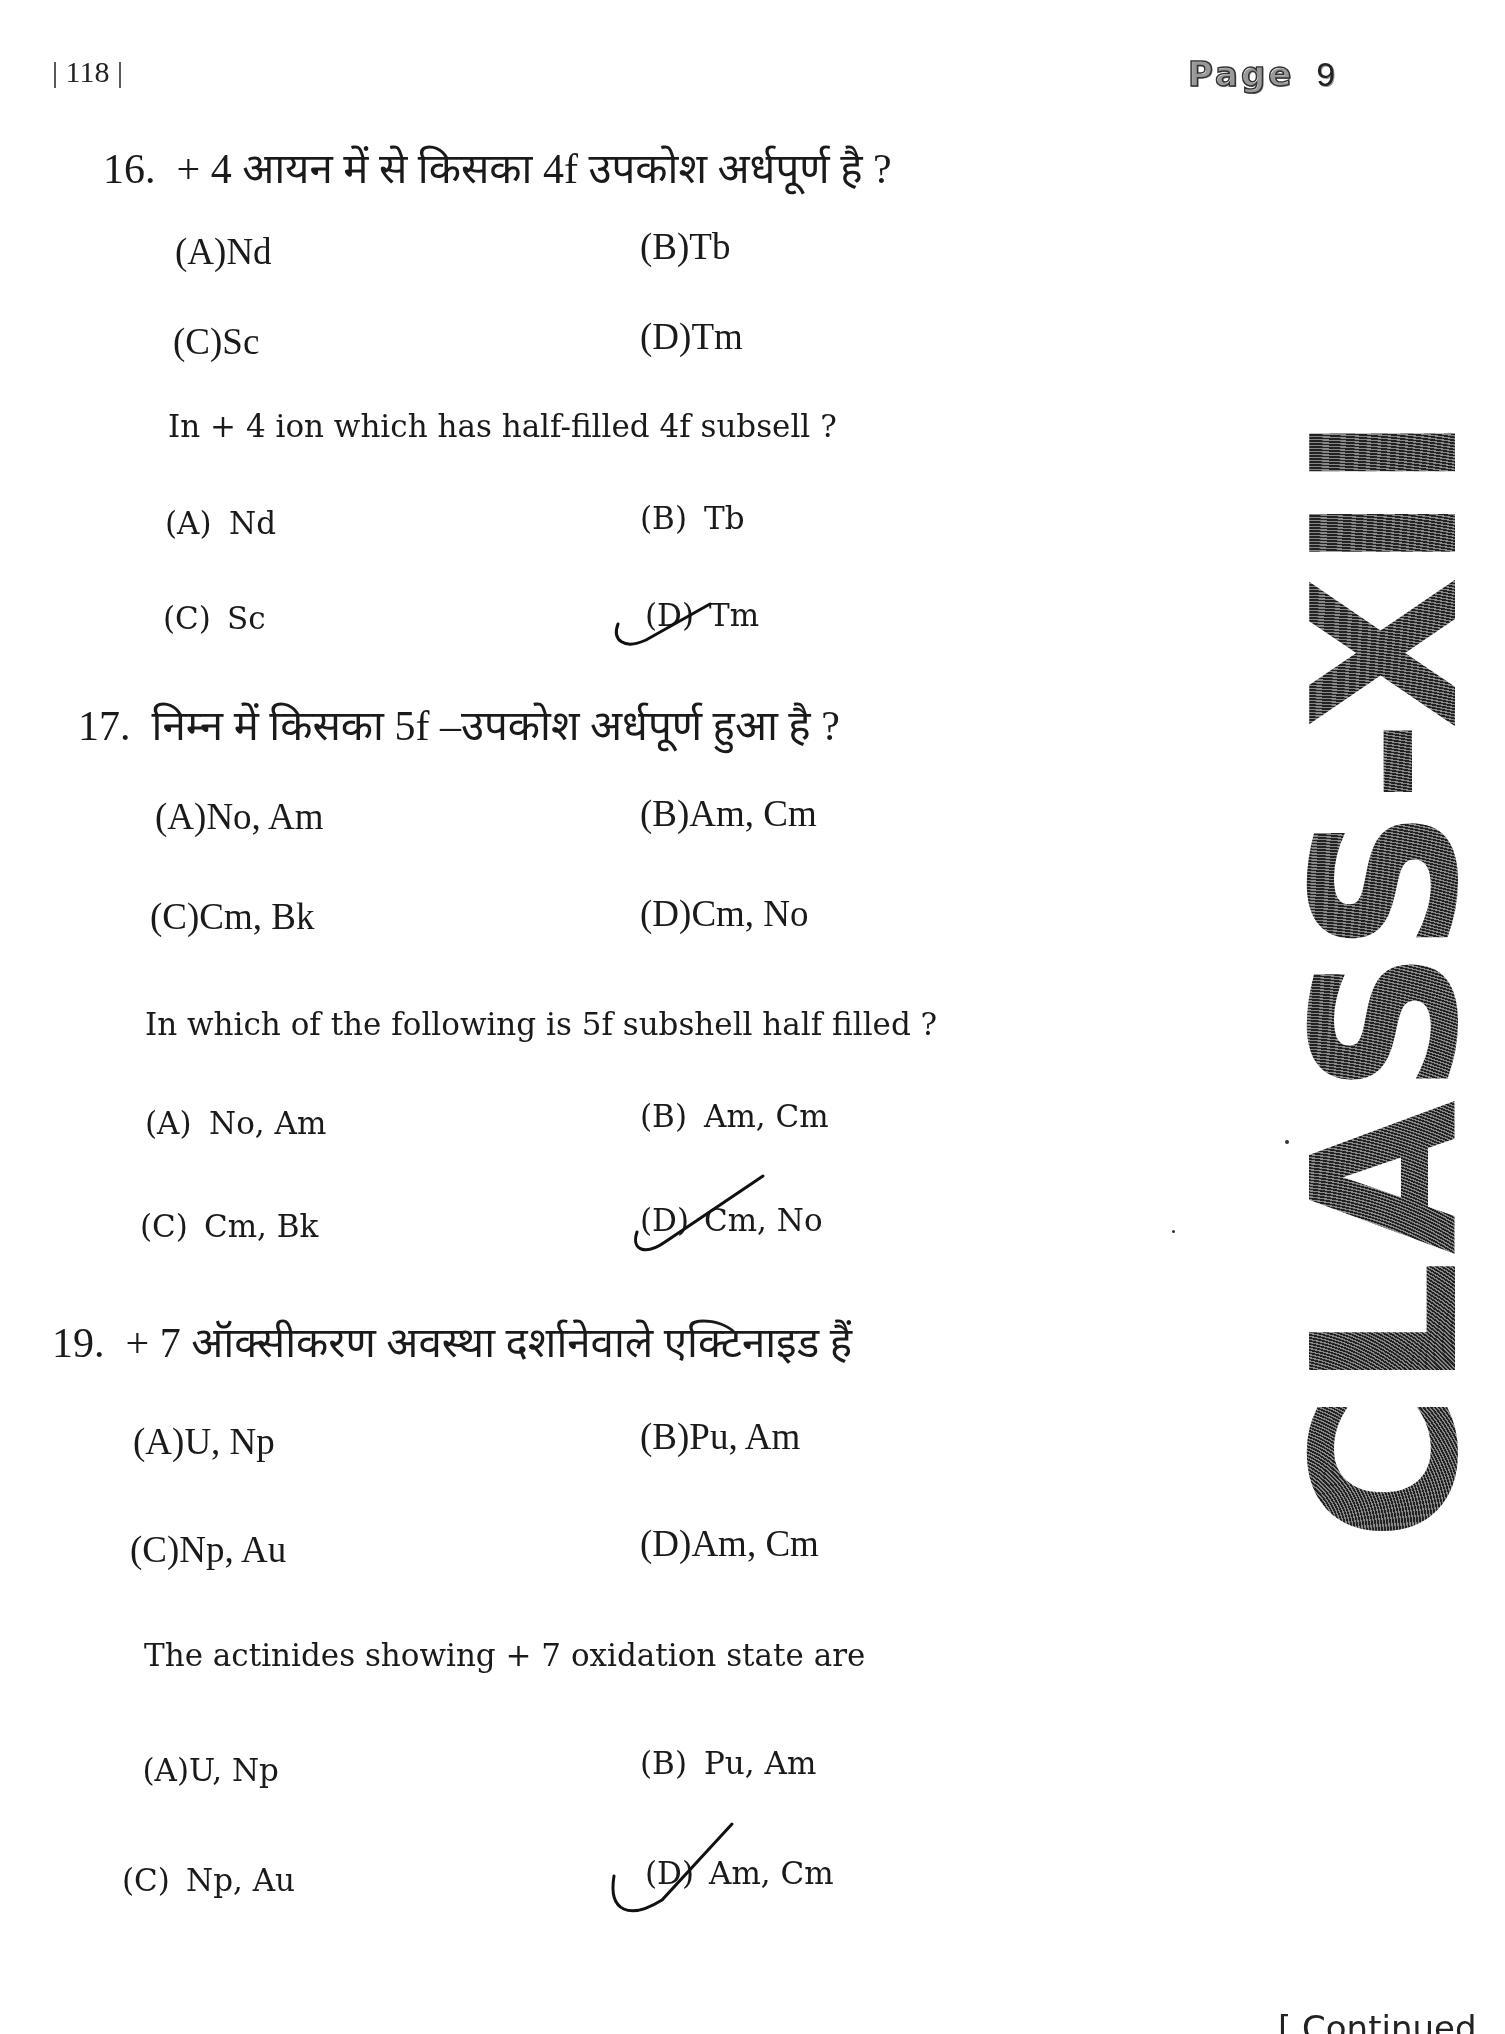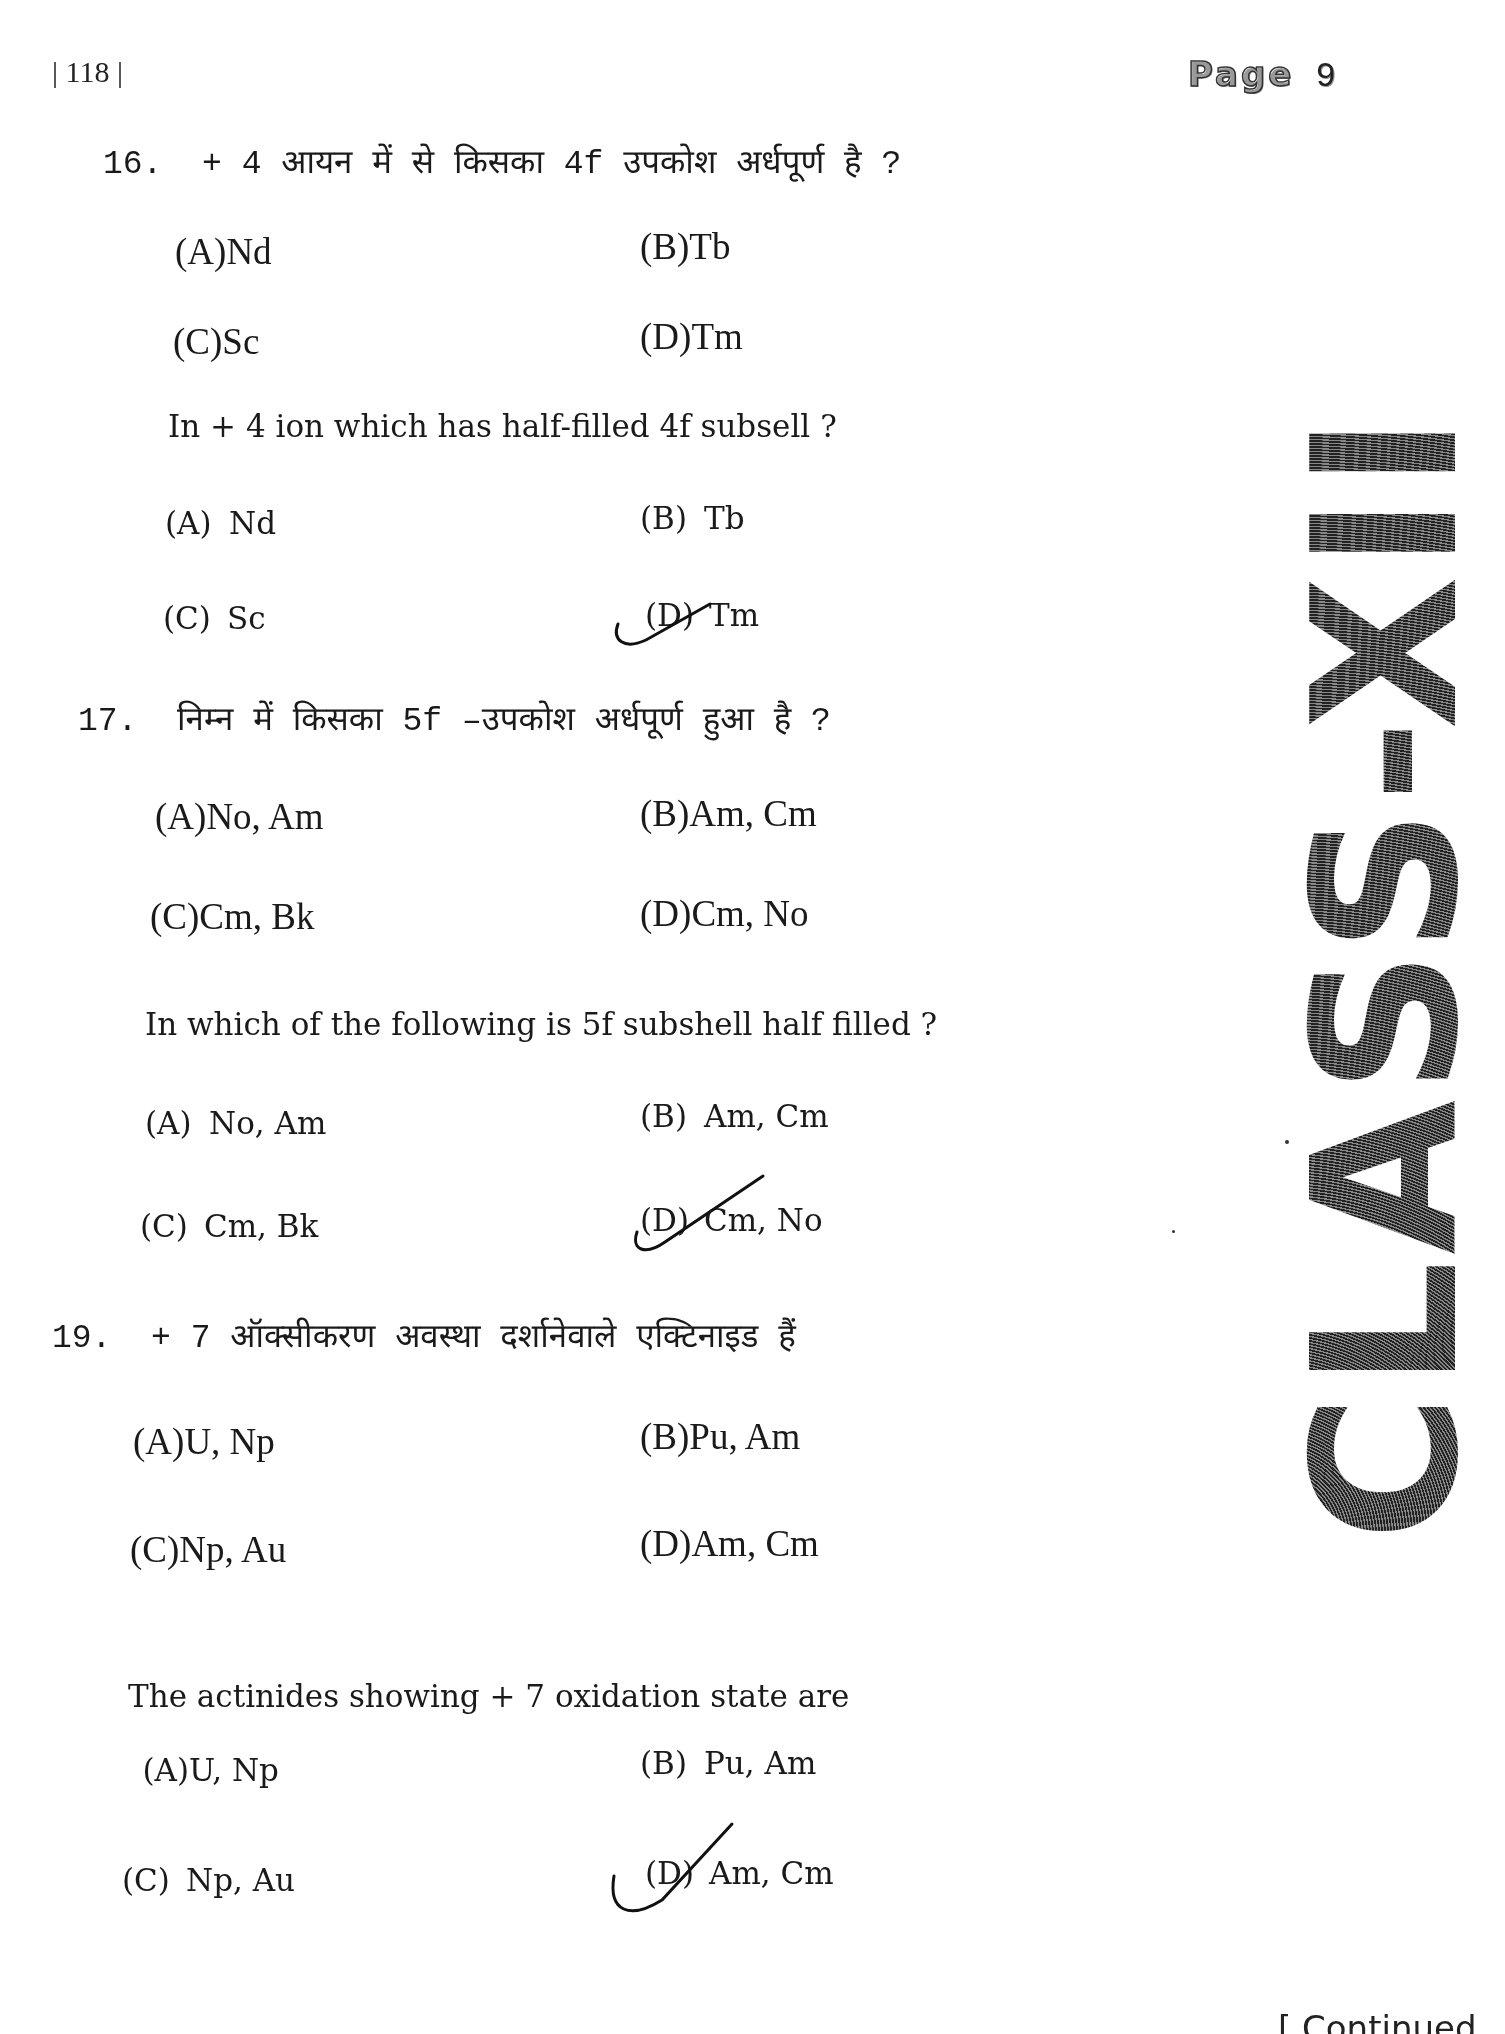--- a/index.html
+++ b/index.html
@@ -15,21 +15,21 @@
   .page-label {
     position: absolute; left: 1188px; top: 54px; font-size: 34px;
     font-family: "DejaVu Sans", sans-serif; font-weight: bold; letter-spacing: 3px;
     color: #555;
     text-shadow: 1px 1px 0 #999;
   }
   .page-label .dots { color: transparent; -webkit-text-stroke: 1.5px #333; }
   .page-label .num { color: #222; font-weight: normal; margin-left: 22px; font-family: "Liberation Sans", sans-serif; -webkit-text-stroke: 0; }
 
   .line { position: absolute; white-space: nowrap; }
-  .q-hi { font-family: Liberation Mono, monospace; font-size: 33px; }
+  .q-hi { font-family: Liberation Serif, serif; font-size: 42px; }
   .q-en { font-family: "DejaVu Serif", serif; font-size: 31px; }
   .opt { font-family: "DejaVu Serif", serif; font-size: 31px; }
   .opt .lbl { display: inline-block; width: 64px; }
   .opt-hi { font-family: "Liberation Serif", serif; font-size: 37px; }
   .opt-hi .lbl { width: 66px; }
 
   .tick { position: absolute; pointer-events: none; }
   .tick path { fill: none; stroke: #111; stroke-width: 3; stroke-linecap: round; }
 
   .watermark {
@@ -102,21 +102,21 @@
 <div>
   <div class="line q-hi" style="left:52px; top:1312px;">
     <span>19.</span>&nbsp;
     <span>+ 7 ऑक्सीकरण अवस्था दर्शानेवाले एक्टिनाइड हैं</span>
   </div>
   <div class="line opt-hi" style="left:133px; top:1420px;"><span class="lbl">(A)</span><span>U, Np</span></div>
   <div class="line opt-hi" style="left:640px; top:1415px;"><span class="lbl">(B)</span><span>Pu, Am</span></div>
   <div class="line opt-hi" style="left:130px; top:1528px;"><span class="lbl">(C)</span><span>Np, Au</span></div>
   <div class="line opt-hi" style="left:640px; top:1522px;"><span class="lbl">(D)</span><span>Am, Cm</span></div>
 
-  <div class="line q-en" style="left:128px; top:1637px;margin-top:41px;">The actinides showing + 7 oxidation state are</div>
+  <div class="line q-en" style="left:144px; top:1637px;">The actinides showing + 7 oxidation state are</div>
   <div class="line opt" style="left:125px; top:1752px;text-align:right;"><span class="lbl">(A)</span><span>U, Np</span></div>
   <div class="line opt" style="left:640px; top:1745px;"><span class="lbl">(B)</span><span>Pu, Am</span></div>
   <div class="line opt" style="left:122px; top:1862px;"><span class="lbl">(C)</span><span>Np, Au</span></div>
   <div class="line opt" style="left:645px; top:1855px;"><span class="lbl">(D)</span><span>Am, Cm</span></div>
   <svg class="tick" style="left:600px; top:1820px;" width="150" height="110">
     <path d="M14 56 C 8 92, 30 100, 62 80 L 132 4"></path>
   </svg>
 </div>
 
 <div class="watermark">

